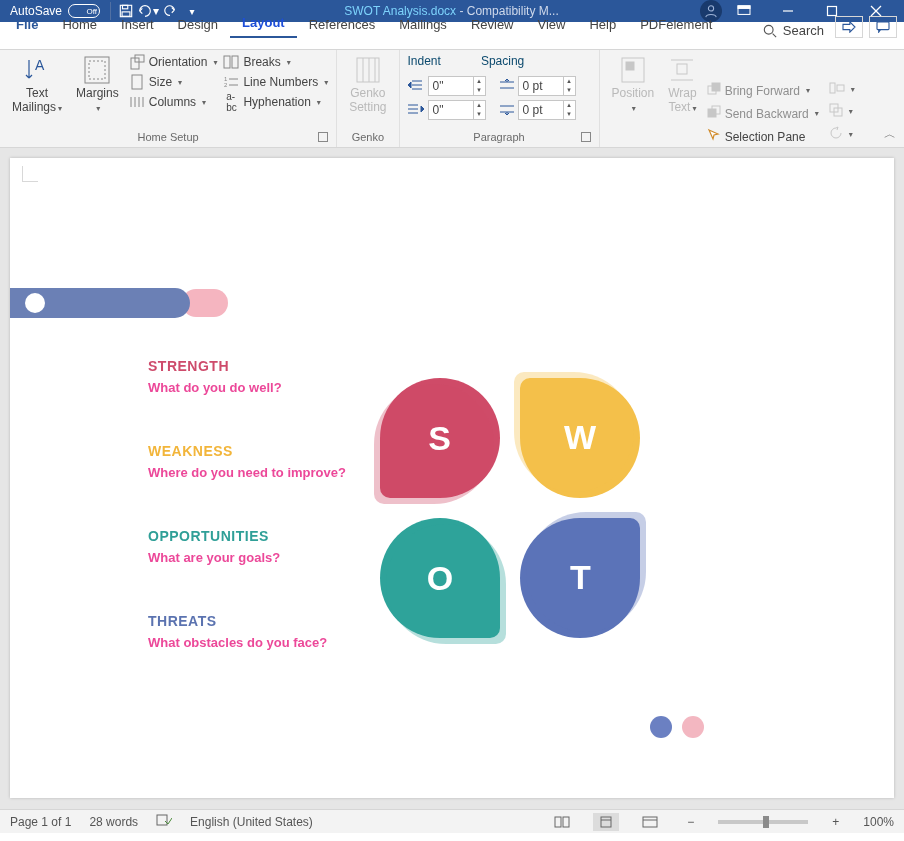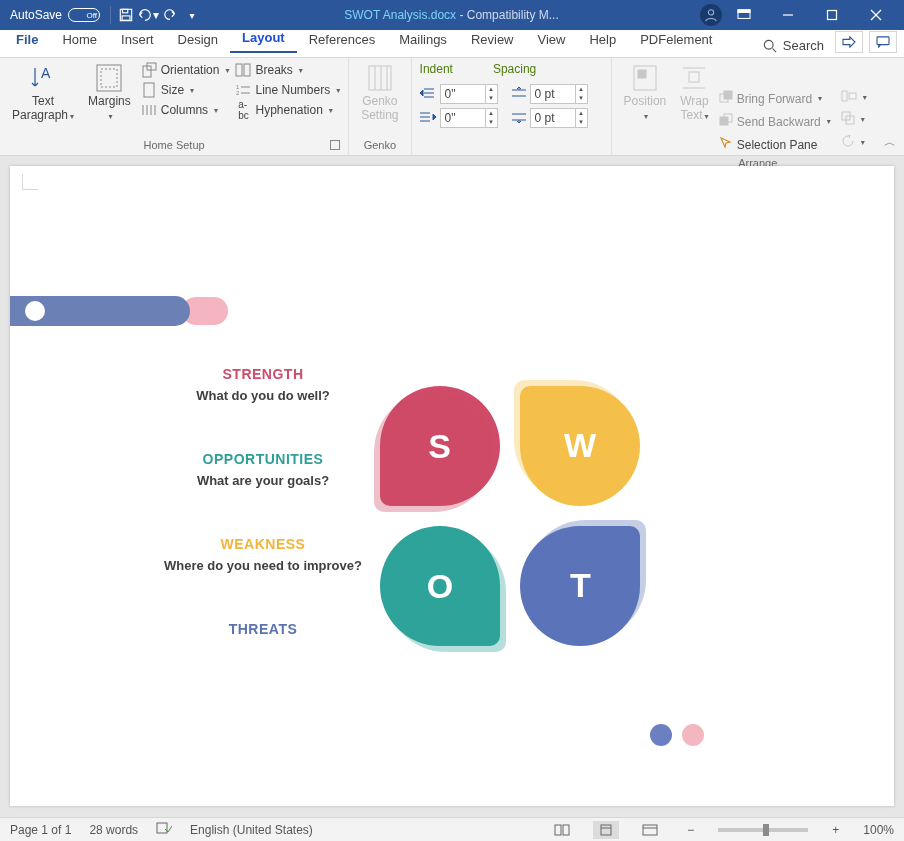--- a/index.html
+++ b/index.html
@@ -1,76 +1,76 @@
 <!DOCTYPE html>
 <html><head>
 <meta charset="utf-8">
 <style>
   * { margin:0; padding:0; box-sizing:border-box; font-family:"Segoe UI",Arial,sans-serif; }
   body { background:#fff; width:904px; height:841px; overflow:hidden; font-size:12px; color:#444;}
   
-  .titlebar { height:30px; background:#2b579a; color:#fff; display:flex; align-items:center; padding:0 6px; font-size:12px; }
+  .titlebar { height:22px; background:#2b579a; color:#fff; display:flex; align-items:center; padding:0 6px; font-size:12px; }
   .titlebar .autosave-label{ margin-left:4px;}
   .titlebar .toggle { display:inline-flex; align-items:center; border:1px solid #fff; border-radius:8px; height:14px; width:32px; padding:0 2px; margin:0 6px; justify-content:flex-end; font-size:8px;}
   .titlebar .sep{ width:1px;height:18px;background:#5170a3;margin:0 4px;}
   .titlebar .qa-btn{ width:22px;height:22px; display:inline-flex;align-items:center;justify-content:center;color:#fff;}
   .titlebar .qa-btn svg{stroke:#fff;}
   .titlebar .title-center{ flex:1; text-align:center; }
   .titlebar .title-center .fname{color:#7dd3fc;}
   .titlebar .title-center .mode{color:#cfd9eb;}
   .titlebar .win-btn{ width:44px;height:30px;display:flex;align-items:center;justify-content:center;}
   .titlebar .user-ico{ width:22px;height:22px;border-radius:50%;background:#193a6d;display:flex;align-items:center;justify-content:center;}
   
-  .ribbon-tabs{ height:28px;background:#fff;border-bottom:1px solid #d6d6d6;display:flex;align-items:flex-end;padding:4px 4px;font-size:13px;color:#444;}
+  .ribbon-tabs{ height:28px;background:#fff;border-bottom:1px solid #d6d6d6;display:flex;align-items:flex-end;padding:11px 4px;font-size:13px;color:#444;}
   .ribbon-tabs .tab{ padding:6px 12px; cursor:default;}
   .ribbon-tabs .tab[data-active="true"]{ color:#1d4ed8; border-bottom:2px solid #2b579a; font-weight:600;}
   .ribbon-tabs .spacer{flex:1;}
   .ribbon-tabs .search{ display:flex;align-items:center;gap:6px;padding:0 8px;}
   .ribbon-tabs .iconbtn{ width:28px;height:22px;border:1px solid #d6d6d6;display:flex;align-items:center;justify-content:center;margin:0 3px;color:#2b579a;}
   
   .ribbon{ background:#f3f3f3;border-bottom:1px solid #d6d6d6; display:flex; font-size:12px; position:relative;}
   .ribbon .group{ border-right:1px solid #e0e0e0;padding:4px 8px 2px 8px;display:flex;flex-direction:column;}
   .ribbon .group .controls{ display:flex; gap:6px; flex:1;}
   .ribbon .group .gname{ text-align:center;color:#6a6a6a;font-size:11px;padding:4px 0 2px 0; position:relative;}
   .ribbon .group .gname .dlg{ position:absolute; right:0; bottom:3px; width:10px;height:10px; border:1px solid #888;}
   .ribbon .vbtn{ display:flex;flex-direction:column;align-items:center;justify-content:flex-start;gap:3px; padding:2px 4px; color:#444;}
   .ribbon .vbtn.disabled{ color:#b9b9b9;}
   .ribbon .vbtn .ico{ width:28px;height:28px;display:flex;align-items:center;justify-content:center;}
   .ribbon .vbtn .lbl{ text-align:center; line-height:1.15;}
   .ribbon .caret{ font-size:8px; color:#666; margin-left:2px;}
   .ribbon .minitbl{ display:flex;flex-direction:column;gap:4px;}
   .ribbon .minirow{ display:flex;align-items:center;gap:4px; white-space:nowrap;}
   .ribbon .minirow .mi-ico{ width:16px;height:16px;display:inline-flex;align-items:center;justify-content:center;}
-  .ribbon .hdr-row{ display:flex; gap:40px; padding:0 0 4px 0; color:#4d7c0f;}
+  .ribbon .hdr-row{ display:flex; gap:40px; padding:0 0 4px 0; color:#0c4a6e;}
   .ribbon .spin-row{ display:flex;align-items:center;gap:4px;}
   .ribbon .spinput{ display:flex;align-items:center;border:1px solid #c6c6c6;background:#fff;height:20px;}
   .ribbon .spinput input{ border:0; width:44px;height:18px;font-size:12px;padding:0 4px;color:#444;outline:none;}
   .ribbon .spinput .st{ width:12px;display:flex;flex-direction:column;border-left:1px solid #c6c6c6;}
   .ribbon .spinput .st span{ height:9px;line-height:7px;text-align:center;font-size:7px;color:#555;}
   .ribbon .arrlist{ display:flex;flex-direction:column;gap:6px;margin-top:28px;}
   .ribbon .arrlist .arow{ display:flex;align-items:center;gap:4px;color:#8f8f8f;}
   .ribbon .arrlist .arow.enabled{ color:#444;}
   .ribbon .collapse{ position:absolute;right:8px;bottom:4px;color:#6a6a6a;}
   
   .docarea{ height:calc(841px - 30px - 28px - 98px - 24px); background:#e6e6e6; padding:10px; overflow:hidden;}
   .page{ width:884px; height:640px; margin:0 auto; background:#fff; box-shadow:0 0 3px rgba(0,0,0,.2); position:relative;}
   
   .tag { position:absolute; left:12px; top:8px; width:16px;height:16px;border:1px solid #d8d8d8; border-top:none;border-right:none;}
   .top-bar{ position:absolute; left:0; top:130px; height:30px; display:flex; align-items:center;}
   .top-bar .blue{ width:180px;height:30px;background:#6b80b5;border-radius:0 16px 16px 0; position:relative;}
   .top-bar .blue::after{ content:""; width:20px;height:20px;border-radius:50%; background:#fff; position:absolute; left:15px; top:5px;}
   .top-bar .pink{ width:46px;height:28px;background:#f5b5c0;border-radius:16px; margin-left:-8px;}
-  .swot-left{ position:absolute; left:138px; top:200px; width:230px; font-size:13px;text-align:center;}
+  .swot-left{ position:absolute; left:138px; top:200px; width:230px; font-size:13px;}
   .swot-left .item{ margin-bottom:48px;}
   .swot-left .item h4{ font-size:14px;letter-spacing:.5px;font-weight:700; margin-bottom:6px;}
   .swot-left .item.s h4{ color:#ce4b6b;}
   .swot-left .item.w h4{ color:#f2b53a;}
   .swot-left .item.o h4{ color:#2f9f97;}
   .swot-left .item.t h4{ color:#5b73b0;}
-  .swot-left .item p{ color:#404040; font-weight:600; font-size:13px;}
+  .swot-left .item p{ color:#ec4899; font-weight:600; font-size:13px;}
   .petals{ position:absolute; left:370px; top:220px; width:260px;height:260px;}
   .petal{ position:absolute; width:120px;height:120px; border-radius:60px 60px 10px 60px; display:flex;align-items:center;justify-content:center; color:#fff; font-weight:700; font-size:34px; }
   .petal .sh{ position:absolute; inset:0; border-radius:inherit; opacity:.35; transform:translate(6px,6px); z-index:0;}
   .petal span{ position:relative; z-index:1;}
   .p-s{ left:0; top:0; background:#cf4b68; transform:rotate(90deg);}
   .p-s .sh{ background:#cf4b68;}
   .p-s span{transform:rotate(-90deg);}
   .p-w{ right:0; top:0; background:#f4c04a; transform:rotate(180deg);}
   .p-w .sh{ background:#f4c04a;}
   .p-w span{transform:rotate(-180deg);}
@@ -192,21 +192,21 @@
   <div class="group">
     <div class="controls">
       <div class="vbtn">
         <div class="ico">
             <svg width="24" height="28" viewBox="0 0 24 28" stroke="#2b579a" fill="none" stroke-width="1.2">
               <path d="M4 4v18M4 22l-3-3M4 22l3-3"></path>
               <text x="10" y="14" font-size="14" fill="#2b579a" stroke="none">A</text>
             </svg>
           </div>
         <div class="lbl"><span style="white-space:pre-line;">Text
-Paragraph</span><span class="caret">▾</span></div>
+Mailings</span><span class="caret">▾</span></div>
       </div>
       <div class="vbtn">
         <div class="ico">
             <svg width="26" height="28" viewBox="0 0 26 28" fill="none" stroke="#888" stroke-width="1">
               <rect x="1" y="1" width="24" height="26"></rect>
               <rect x="5" y="5" width="16" height="18" stroke-dasharray="2 2"></rect>
             </svg>
           </div>
         <div class="lbl"><span>Margins</span><br><span class="caret">▾</span></div>
       </div>
@@ -350,20 +350,21 @@
             </svg></span>
         <div class="spinput">
             <input value="0 pt" style="">
             <div class="st">
               <span>▴</span>
               <span>▾</span>
             </div>
           </div>
       </div>
     </div>
+    <div class="gname"><span>Paragraph</span><span class="dlg"></span></div>
   </div>
 
   <div class="group" style="border-right:none;flex:1;">
     <div class="controls">
       <div class="vbtn disabled">
         <div class="ico">
             <svg width="26" height="28" fill="none" stroke="#c7c7c7">
               <rect x="2" y="2" width="22" height="24"></rect>
               <rect x="6" y="6" width="8" height="8" fill="#c7c7c7"></rect>
             </svg>
@@ -422,47 +423,47 @@
           </div>
         <div class="arow">
             <span class="mi-ico"><svg width="14" height="14" stroke="#c7c7c7" fill="none">
                 <path d="M12 7a5 5 0 1 1-5-5"></path>
                 <path d="M7 2l2-1-1 3"></path>
               </svg></span>
             <span class="caret">▾</span>
           </div>
       </div>
     </div>
-    <div class="gname">Arrange</div>
   </div>
   <span class="collapse">︿</span>
 </div>
 
 <div class="docarea">
   <div class="page">
     <div class="tag"></div>
     <div class="top-bar">
       <div class="blue"></div>
         <div class="pink"></div>
     </div>
     <div class="swot-left">
       <div class="item s">
           <h4>STRENGTH</h4>
           <p>What do you do well?</p>
         </div>
+      <div class="item w">
+          <h4>WEAKNESS</h4>
+          <p>Where do you need to improve?</p>
+        </div>
       <div class="item o">
           <h4>OPPORTUNITIES</h4>
           <p>What are your goals?</p>
         </div>
-      <div class="item w">
-          <h4>WEAKNESS</h4>
-          <p>Where do you need to improve?</p>
-        </div>
       <div class="item t">
           <h4>THREATS</h4>
+          <p>What obstacles do you face?</p>
         </div>
     </div>
     <div class="petals">
       <div class="petal p-s">
           <div class="sh"></div>
           <span>S</span>
         </div>
       <div class="petal p-w">
           <div class="sh"></div>
           <span>W</span>

